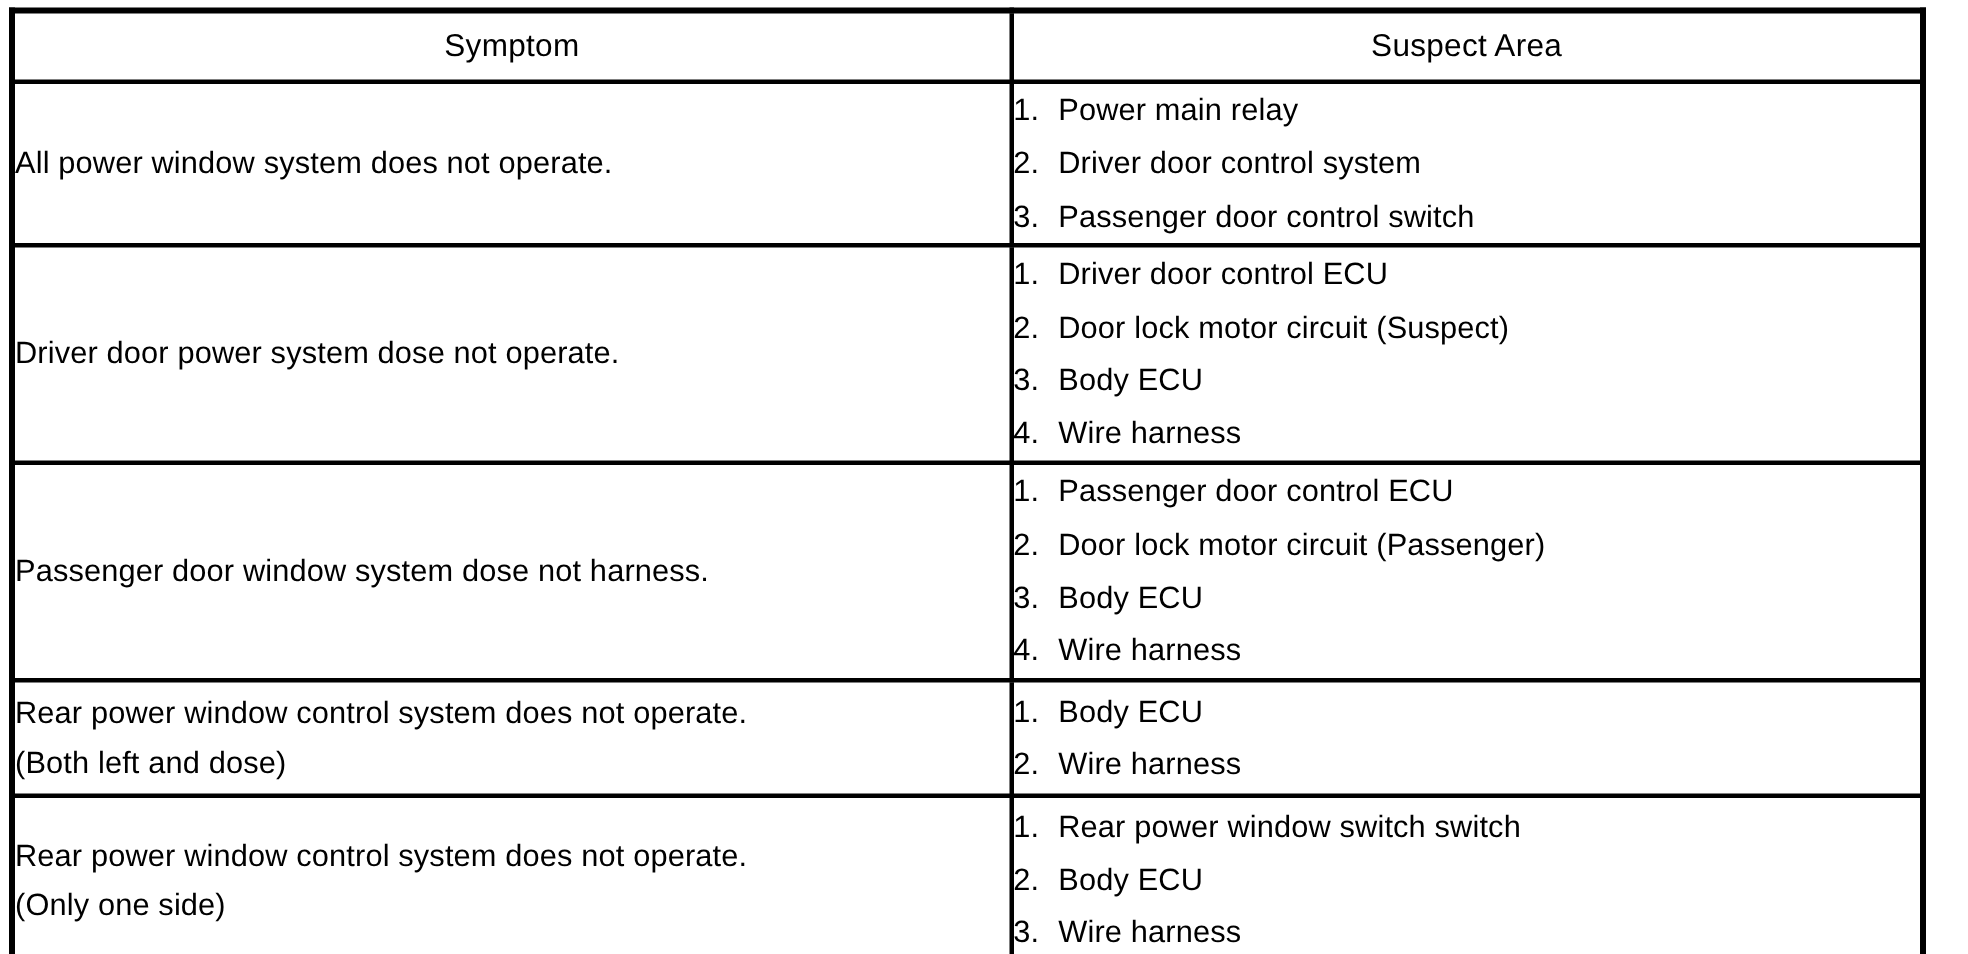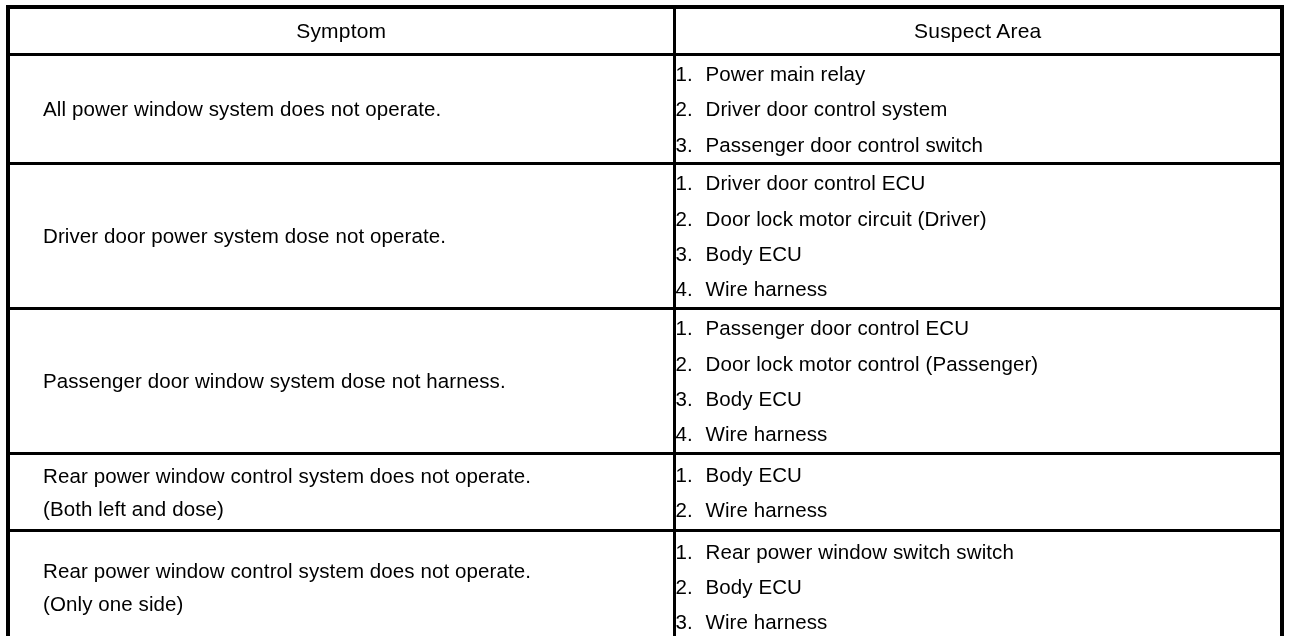--- a/index.html
+++ b/index.html
@@ -60,21 +60,20 @@
   
   .symptom-cell {
     padding: 6px 10px 6px 20px;
     font-size: 20.5px;
     line-height: 1.62;
     letter-spacing: 0.1px;
   }
   .symptom-cell .line {
     display: block;
     white-space: nowrap;
-    padding-left: 33px;
   }
 
   
   .suspect-cell {
     padding: 8px 10px 8px 10px;
     vertical-align: middle;
   }
   ol.suspect-list {
     list-style: none;
     margin: 0;
@@ -150,21 +149,21 @@
           <span class="line">Driver door power system dose not operate.</span>
         </td>
         <td class="suspect-cell">
           <ol class="suspect-list">
             <li>
               <span class="num">1.</span>
               <span class="txt">Driver door control ECU</span>
             </li>
             <li>
               <span class="num">2.</span>
-              <span class="txt">Door lock motor circuit (Driver)</span>
+              <span class="txt">Door lock motor circuit (Suspect)</span>
             </li>
             <li>
               <span class="num">3.</span>
               <span class="txt">Body ECU</span>
             </li>
             <li>
               <span class="num">4.</span>
               <span class="txt">Wire harness</span>
             </li>
           </ol>
@@ -176,21 +175,21 @@
           <span class="line">Passenger door window system dose not harness.</span>
         </td>
         <td class="suspect-cell">
           <ol class="suspect-list">
             <li>
               <span class="num">1.</span>
               <span class="txt">Passenger door control ECU</span>
             </li>
             <li>
               <span class="num">2.</span>
-              <span class="txt">Door lock motor control (Passenger)</span>
+              <span class="txt">Door lock motor circuit (Passenger)</span>
             </li>
             <li>
               <span class="num">3.</span>
               <span class="txt">Body ECU</span>
             </li>
             <li>
               <span class="num">4.</span>
               <span class="txt">Wire harness</span>
             </li>
           </ol>

